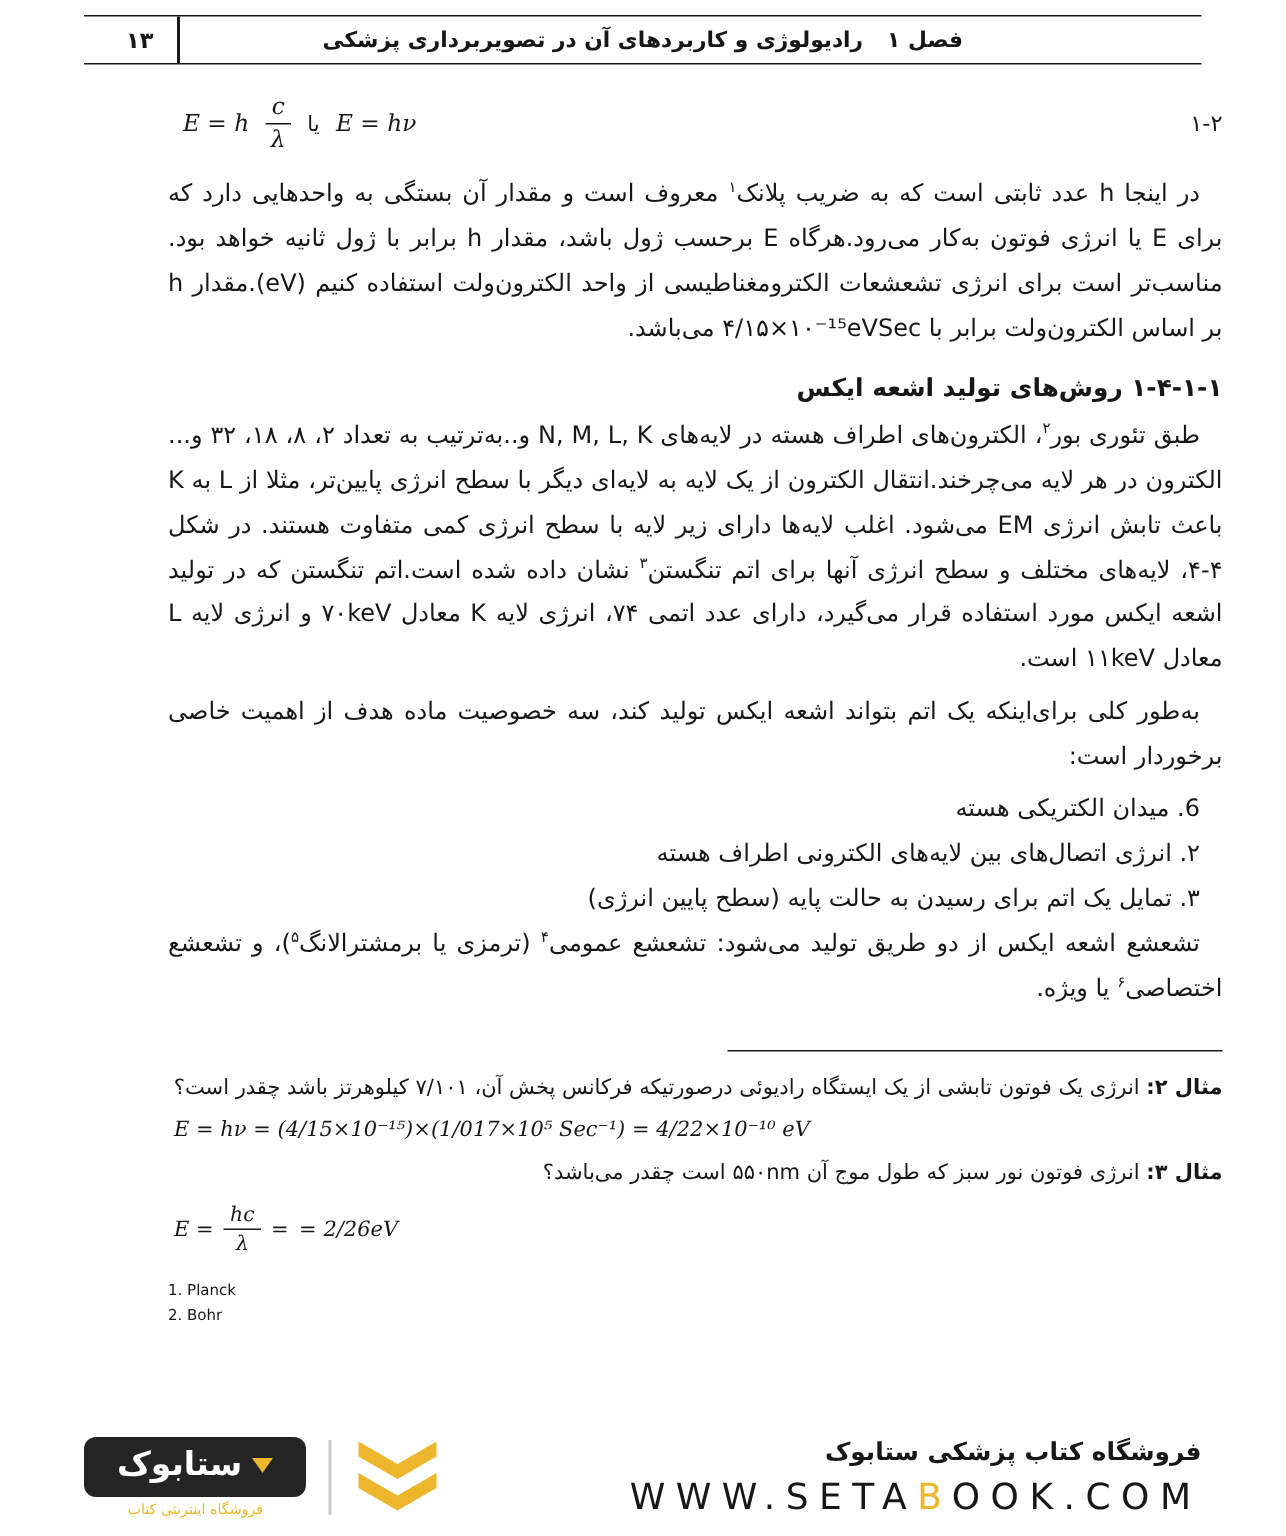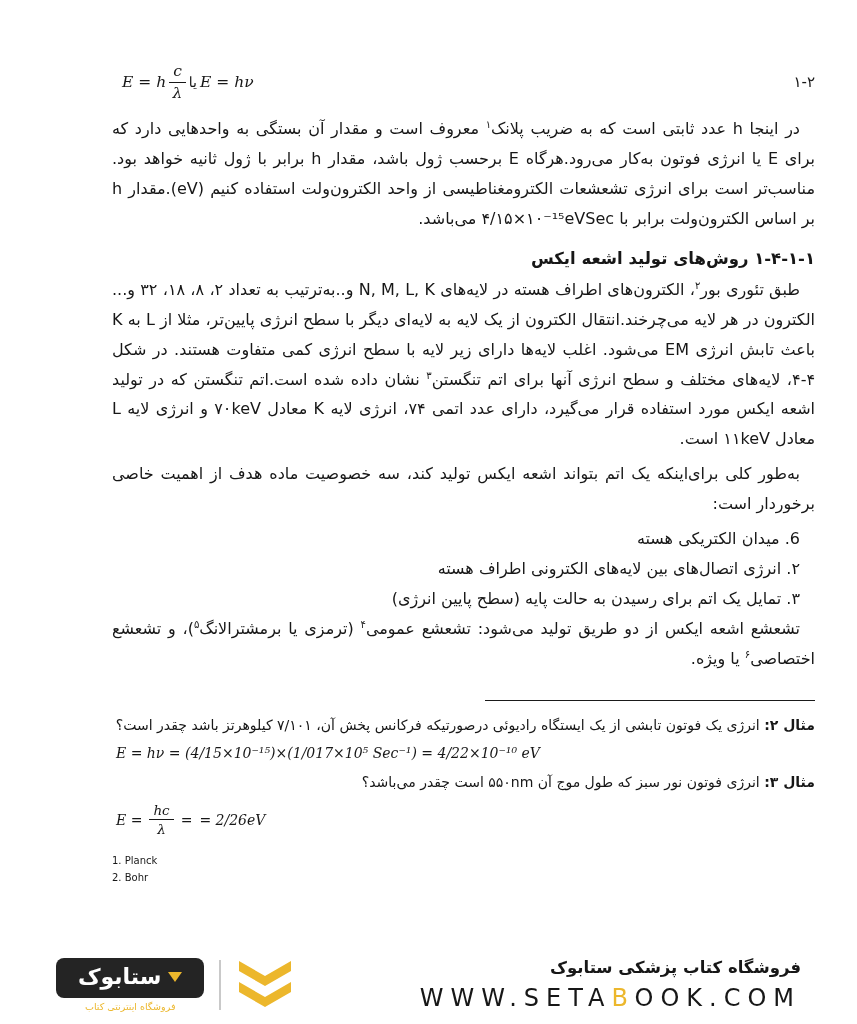--- a/index.html
+++ b/index.html
@@ -59,21 +59,21 @@
     font-style: italic;
   }
   .eq-row {
     direction: ltr;
     display: flex;
     justify-content: space-between;
     align-items: center;
     margin: 14px 0 12px;
     padding-left: 10px;
   }
-  .eq-group { display: flex; align-items: center; gap: 3px; font-size: 15.5px; }
+  .eq-group { display: flex; align-items: center; gap: 11px; font-size: 15.5px; }
   .connector-fa { font-family: Liberation Sans, sans-serif; font-style: normal; font-size: 14px; }
   .frac {
     display: inline-flex;
     flex-direction: column;
     align-items: center;
     line-height: 1.2;
     vertical-align: middle;
   }
   .frac .fnum { border-bottom: 1.2px solid #171717; padding: 0 4px 1px; }
   .frac .fden { padding-top: 1px; }
@@ -165,20 +165,28 @@
     letter-spacing: 7px;
     color: #171717;
   }
   .site-url .accent { color: #ecb72c; }
 </style>
 </head>
 <body>
 
 <div class="page">
 
+  <header class="header">
+    <span class="page-number">۱۳</span>
+    <span class="header-vrule"></span>
+    <div class="chapter-title">
+      <span>فصل ۱</span>
+      <span>رادیولوژی و کاربردهای آن در تصویربرداری پزشکی</span>
+    </div>
+  </header>
 
   <main class="content">
 
     <div class="eq-row">
       <div class="eq-group math">
         <span>E = h</span>
         <span class="frac">
           <span class="fnum">c</span>
           <span class="fden">λ</span>
         </span>

